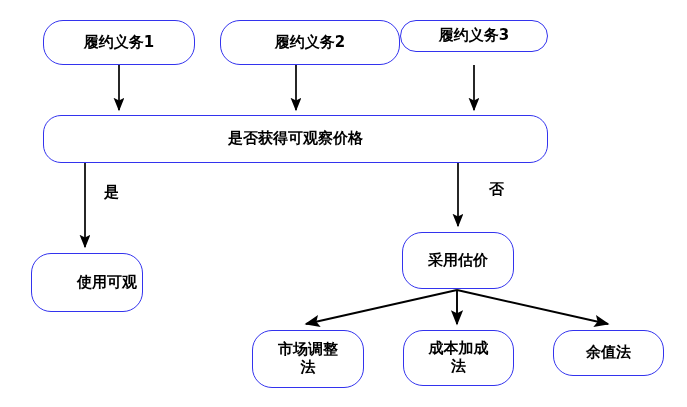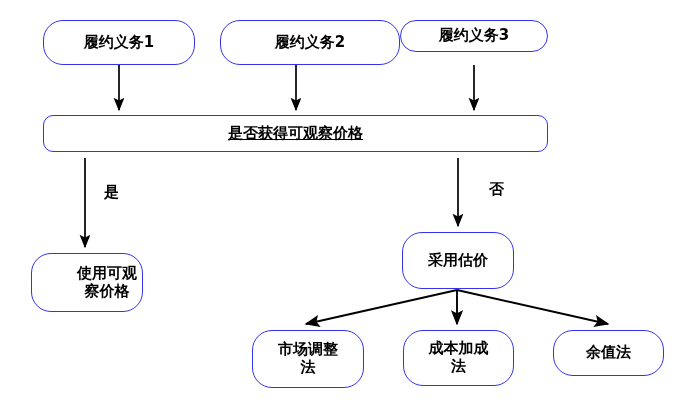--- a/index.html
+++ b/index.html
@@ -35,23 +35,22 @@
   .node span {
     display: block;
     padding: 0 4px;
   }
   
   #node-po1 { left: 43px;  top: 20px;  width: 152px; height: 45px; }
   #node-po2 { left: 220px; top: 20px;  width: 180px; height: 45px; }
   #node-po3 { left: 400px; top: 20px;  width: 148px; height: 32px; }
   
   #node-decision {
-    left: 43px; top: 115px; width: 505px; height: 37px;
-    border-radius: 10px;
-    text-decoration: underline;
+    left: 43px; top: 115px; width: 505px; height: 48px;
+    border-radius: 18px;
   }
   
   #node-observable { left: 31px;  top: 253px; width: 112px; height: 59px; padding-left: 40px; }
   #node-estimate   { left: 402px; top: 232px; width: 112px; height: 57px; text-align: right; }
   #node-market     { left: 252px; top: 330px; width: 112px; height: 58px; }
   #node-cost       { left: 403px; top: 330px; width: 111px; height: 56px; }
   #node-residual   { left: 553px; top: 330px; width: 111px; height: 46px; }
 
   
   .edge-label {
@@ -114,21 +113,20 @@
   <div class="node" id="node-decision">
     <span>是否获得可观察价格</span>
   </div>
 
   <div class="edge-label" id="label-yes">是</div>
   <div class="edge-label" id="label-no">否</div>
 
   <div class="node" id="node-observable">
     <div>
       <span>使用可观</span>
-      <span>察价格</span>
     </div>
   </div>
 
   <div class="node" id="node-estimate">
     <span>采用估价</span>
   </div>
 
   <div class="node" id="node-market">
     <div>
       <span>市场调整</span>

